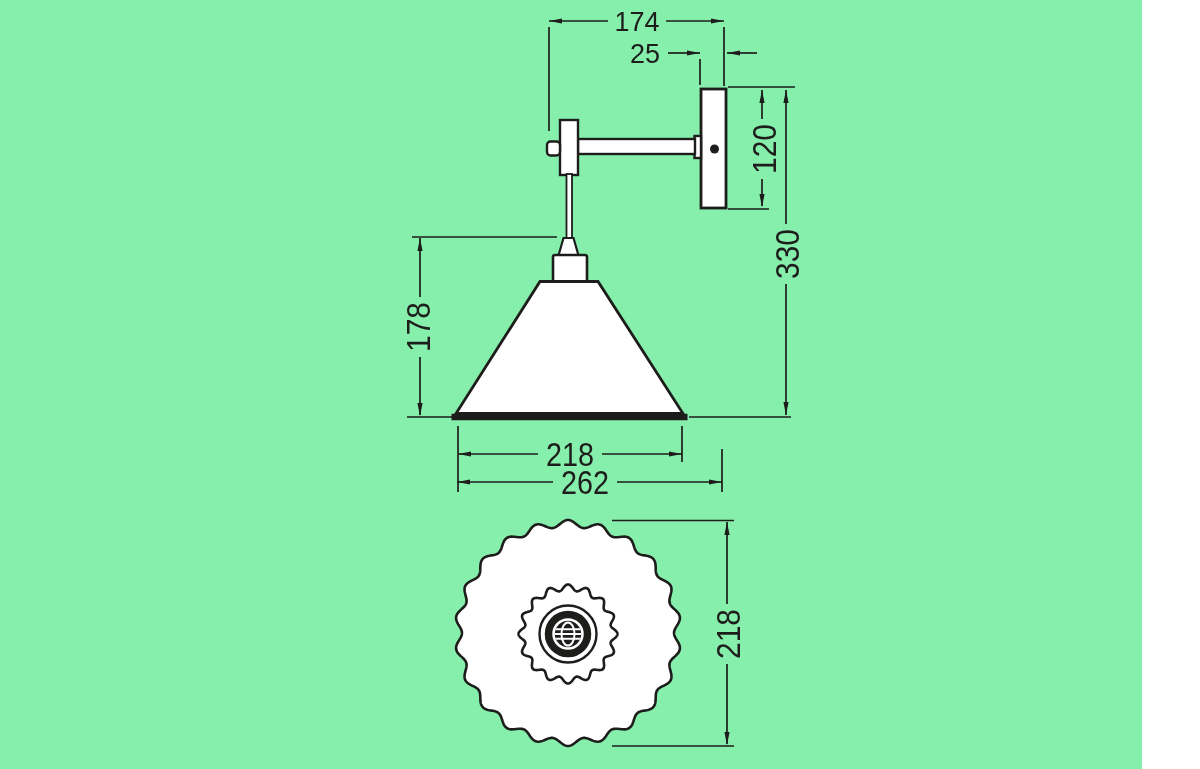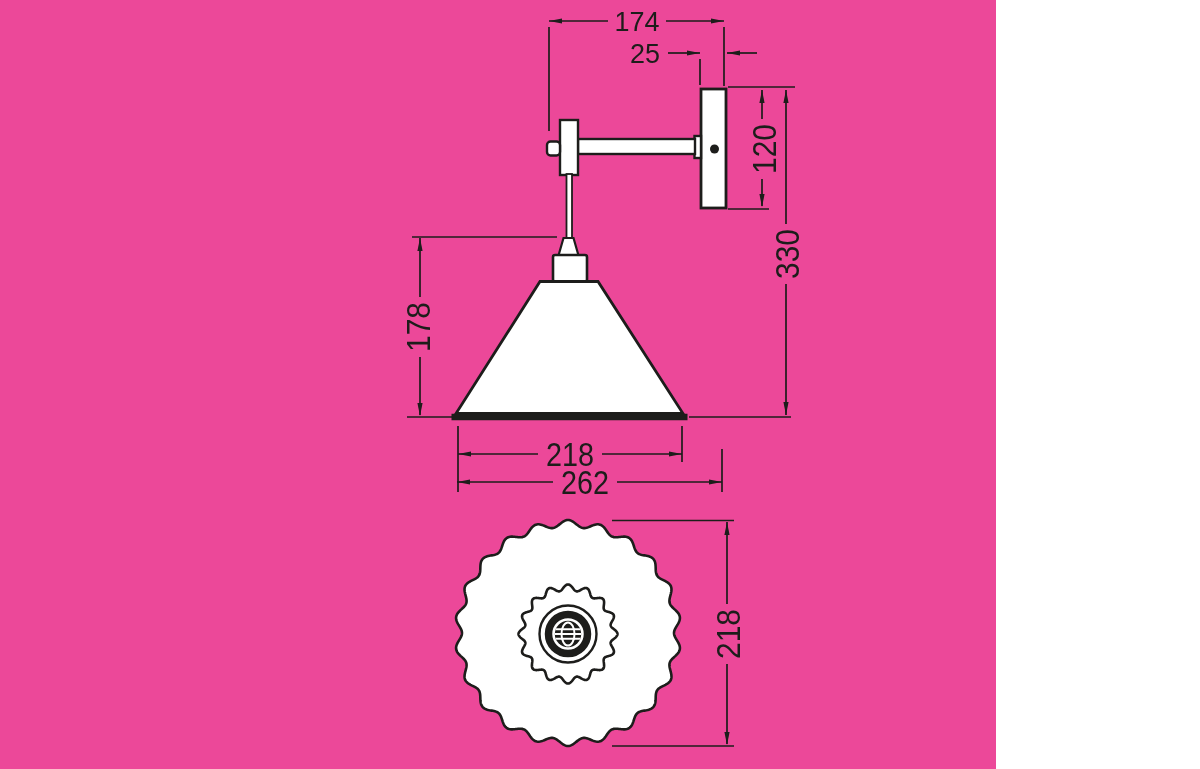--- a/index.html
+++ b/index.html
@@ -1,16 +1,16 @@
 <!DOCTYPE html>
 <html><head>
 <meta charset="utf-8">
 <style>
   html,body{margin:0;padding:0;background:#ffffff;}
-  .stage{position:relative;width:996px;height:769px;background:#ec4899;overflow:hidden;}
+  .stage{position:relative;width:1142px;height:769px;background:#86efac;overflow:hidden;}
   svg{display:block;}
   .o{fill:#ffffff;stroke:#1d1d1b;stroke-linejoin:miter;}
   .d{stroke:#1d1d1b;fill:none;stroke-width:1.7;}
   .ah{fill:#1d1d1b;stroke:none;}
   .solid{fill:#1d1d1b;stroke:none;}
   text{font-family:"Liberation Sans","DejaVu Sans",sans-serif;fill:#1d1d1b;text-anchor:middle;}
   .t-big{font-size:34px;}
   .t-small{font-size:28px;}
   .w{stroke:#ffffff;fill:none;}
 </style>

